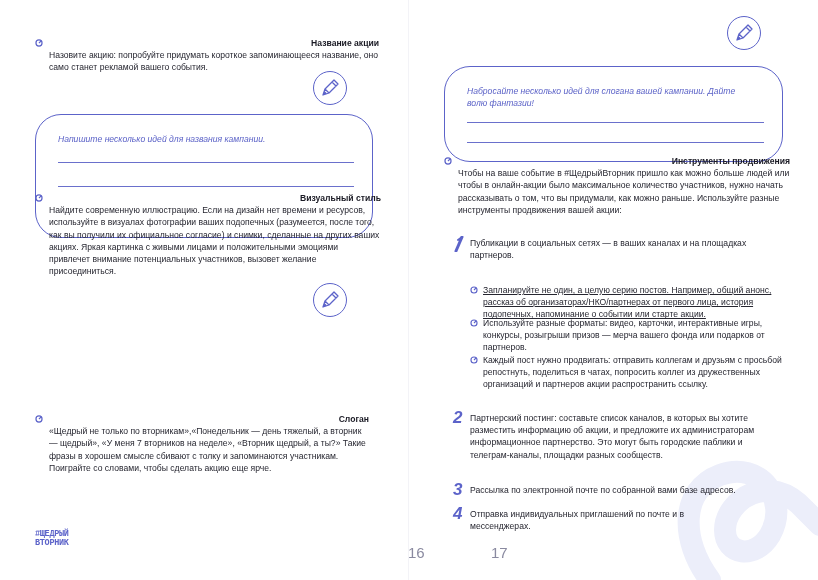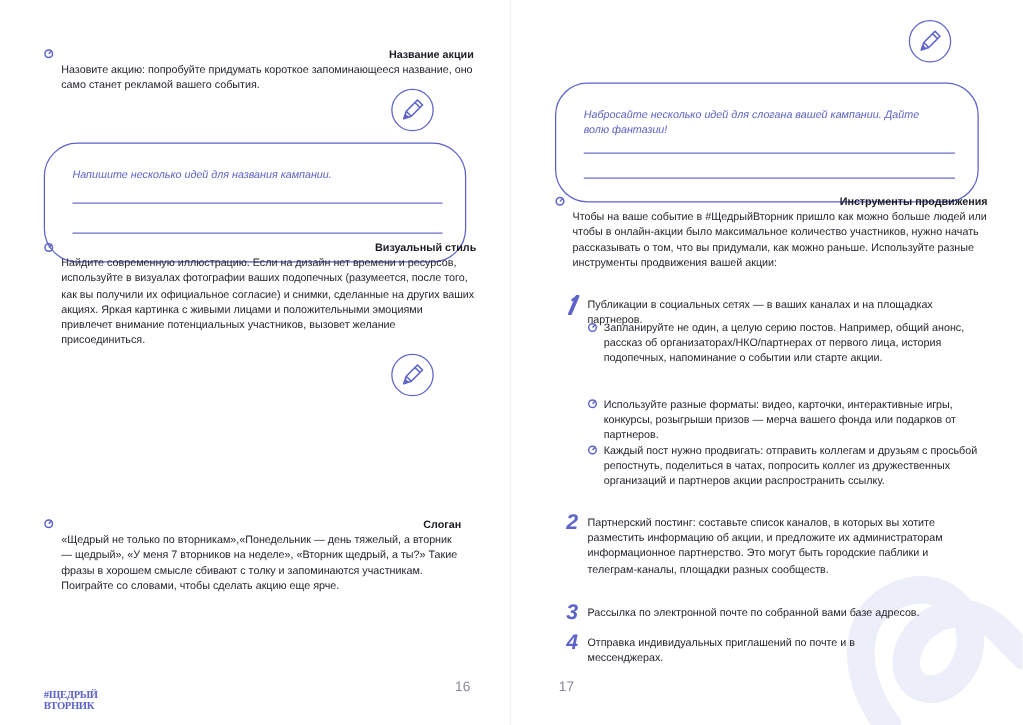--- a/index.html
+++ b/index.html
@@ -38,23 +38,23 @@
   .pencil-badge svg { position:absolute; left:5px; top:5px; }
 
   .list-item { position:absolute; font-size:8.6px; line-height:12.2px; color:#262630; }
   .num {
     position:absolute; left:-17px; top:-3px; font-size:17px; font-weight:bold;
     font-style:italic; color:#5c63c9; line-height:18px;
   }
   .sub-item { position:absolute; font-size:8.6px; line-height:12.2px; color:#262630; }
   .sub-item .bullet { position:absolute; left:-13px; top:2px; width:8px; height:8px; }
 
-  .page-num { position:absolute; font-size:11px; color:#8a8aa0; }
-  .logo { position:absolute; left:35px; top:551px; font-size:8.5px; line-height:8.6px;
-          color:#5c63c9; font-weight:bold; letter-spacing:-0.3px; font-family:Liberation Serif, serif; }
+  .page-num { position:absolute; font-size:15px; color:#8a8aa0;margin-left:44px; }
+  .logo { position:absolute; left:35px; top:530px; font-size:8.5px; line-height:8.6px;
+          color:#5c63c9; font-weight:bold; letter-spacing:-0.3px; font-family:Liberation Mono, monospace; }
   .deco { position:absolute; left:640px; top:430px; }
 </style>
 </head>
 <body>
 
 <svg class="deco" width="180" height="150" viewBox="0 0 180 150">
   <path d="M70 150 C 40 110, 40 60, 80 45 C 120 30, 150 70, 130 105 C 115 130, 85 125, 85 100 C 85 70, 130 40, 165 80 L 180 95" fill="none" stroke="#eceefa" stroke-width="22" stroke-linecap="round"></path>
 </svg>
 
 <div class="gutter"></div>
@@ -63,21 +63,21 @@
 
   <div class="section" style="left:49px; top:37px; width:330px;">
     <svg class="bullet" viewBox="0 0 10 10">
         <circle cx="5" cy="5" r="3.8" fill="none" stroke="#5c63c9" stroke-width="1.5"></circle>
         <path d="M5 5 L8 2" stroke="#5c63c9" stroke-width="1.5"></path>
       </svg>
     <div class="title">Название акции</div>
     <div class="body">Назовите акцию: попробуйте придумать короткое запоминающееся название, оно само станет рекламой вашего события.</div>
   </div>
 
-  <div class="box" style="left:35px; top:83px; width:338px; height:96px;border-radius:27px;">
+  <div class="box" style="left:35px; top:83px; width:338px; height:124px;">
     <div class="prompt">Напишите несколько идей для названия кампании.</div>
     <div class="line" style="top:47px;"></div>
     <div class="line" style="top:71px;"></div>
   </div>
   <div class="pencil-badge" style="left:313px; top:71px;">
     <svg width="22" height="22" viewBox="0 0 22 22">
         <path d="M4 18 L6 12 L15 3 L19 7 L10 16 Z M6 12 L10 16 M13 5 L17 9" fill="none" stroke="#5c63c9" stroke-width="1.3" stroke-linejoin="round"></path>
         <path d="M4 18 L5.5 14 L8 16.5 Z" fill="#5c63c9"></path>
       </svg>
   </div>
@@ -139,21 +139,21 @@
 
   <div class="list-item" style="left:61px; top:237px; width:320px;">
     <span class="num" style="font-size:0;">1</span>
     <svg style="position:absolute; left:-16px; top:-1px;" width="10" height="16" viewBox="0 0 10 16">
         <path d="M8 1 L2 15" stroke="#5c63c9" stroke-width="3" stroke-linecap="round"></path>
         <path d="M8 1 L4 4" stroke="#5c63c9" stroke-width="2" stroke-linecap="round"></path>
       </svg>
     <div>Публикации в социальных сетях — в ваших каналах и на площадках партнеров.</div>
   </div>
 
-  <div class="sub-item" style="left:74px; top:256px; width:310px;">
+  <div class="sub-item" style="left:74px; top:284px; width:310px;text-decoration:underline;">
     <svg class="bullet" viewBox="0 0 10 10">
         <circle cx="5" cy="5" r="3.8" fill="none" stroke="#5c63c9" stroke-width="1.4"></circle>
         <path d="M5 5 L8 2" stroke="#5c63c9" stroke-width="1.4"></path>
       </svg>
     <div>Запланируйте не один, а целую серию постов. Например, общий анонс, рассказ об организаторах/НКО/партнерах от первого лица, история подопечных, напоминание о событии или старте акции.</div>
   </div>
   <div class="sub-item" style="left:74px; top:317px; width:310px;">
     <svg class="bullet" viewBox="0 0 10 10">
         <circle cx="5" cy="5" r="3.8" fill="none" stroke="#5c63c9" stroke-width="1.4"></circle>
         <path d="M5 5 L8 2" stroke="#5c63c9" stroke-width="1.4"></path>

